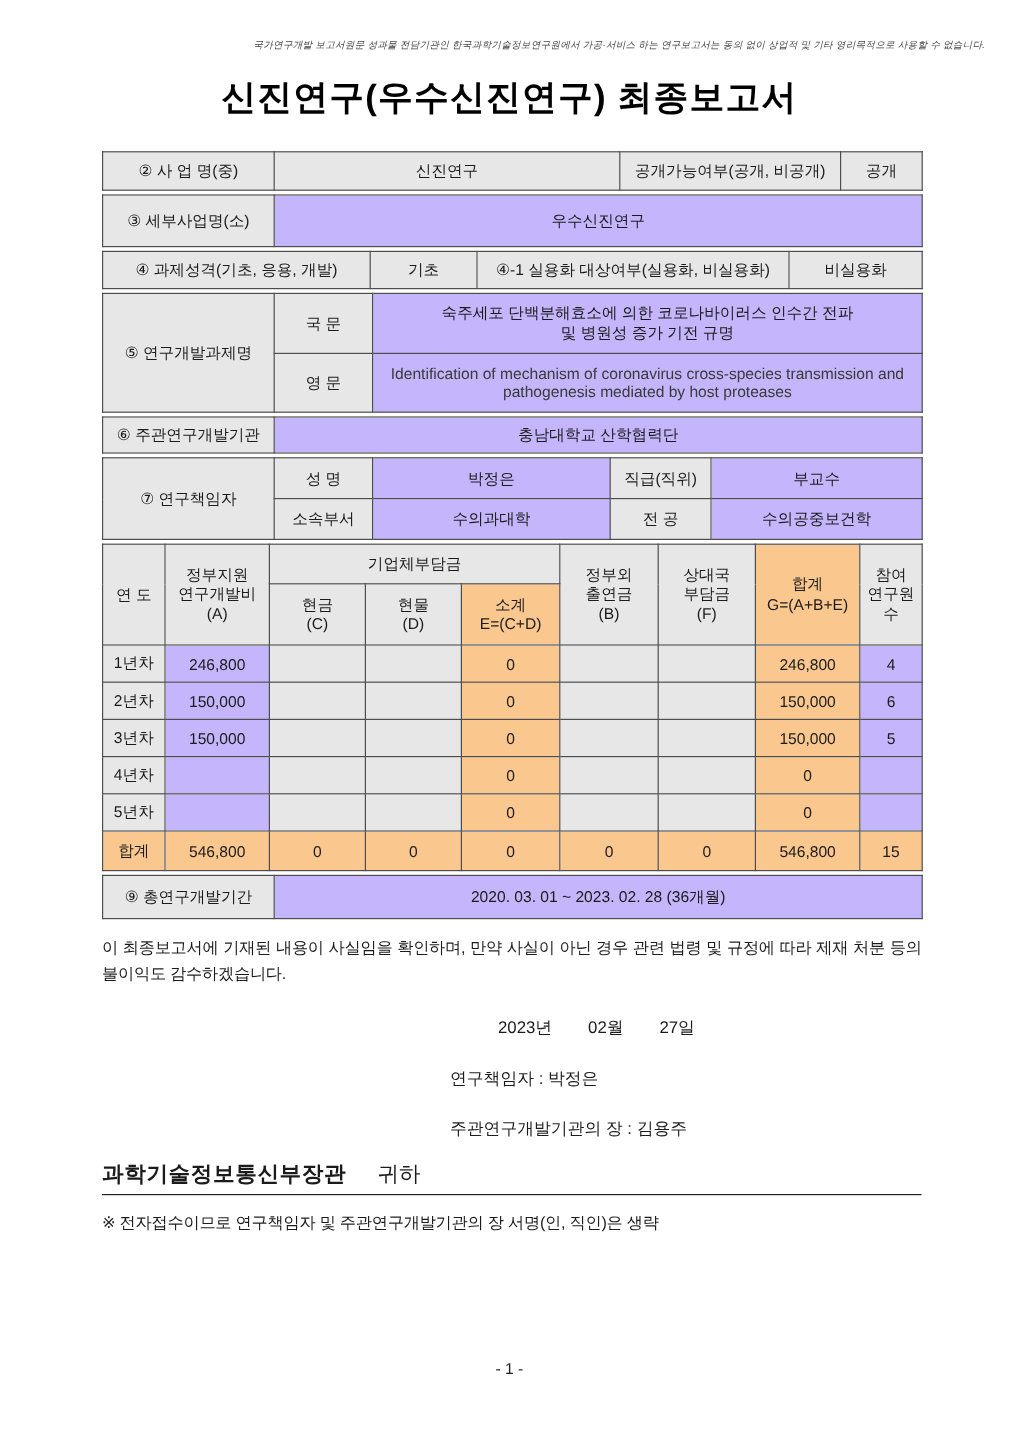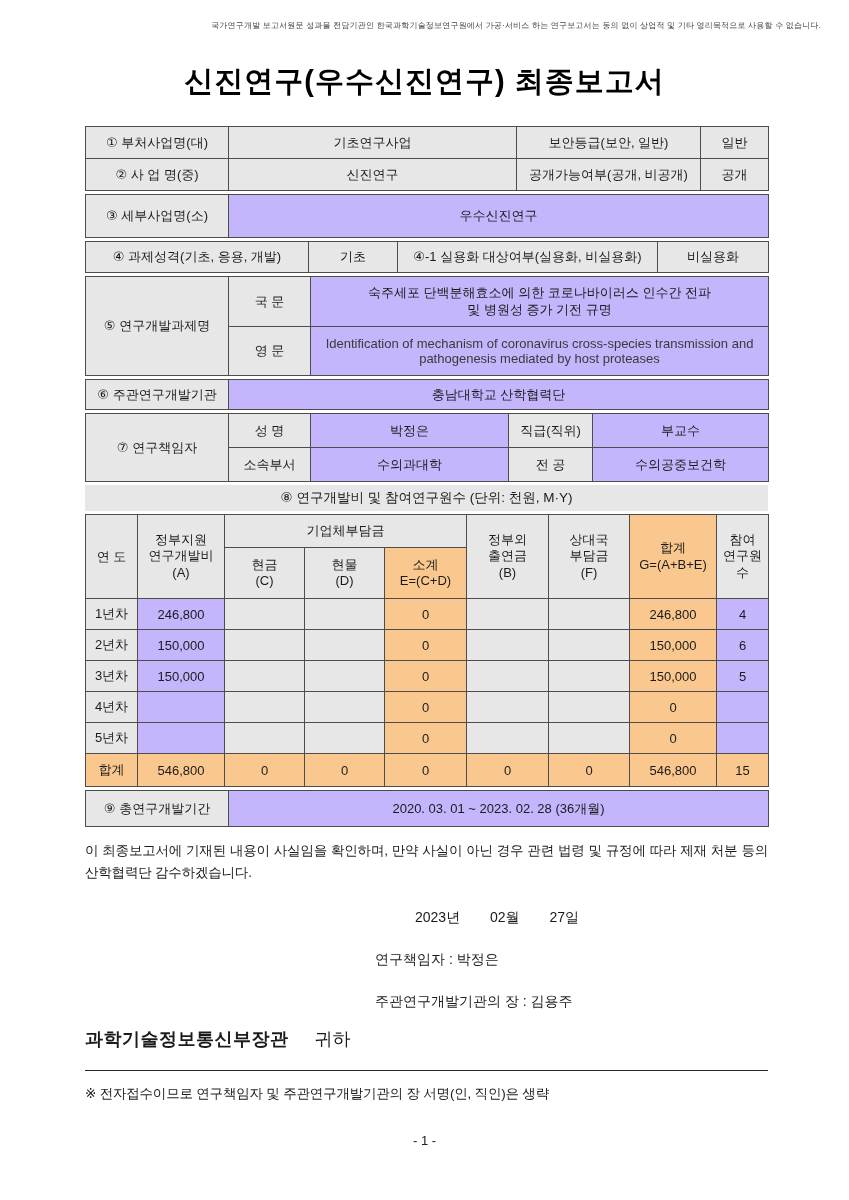--- a/index.html
+++ b/index.html
@@ -10,25 +10,26 @@
   }
   .page {
     position: relative;
     width: 849px;
     height: 1200px;
     background: #ffffff;
     overflow: hidden;
   }
   .disclaimer {
     position: absolute;
-    top: 20px;
+    top: 32px;
     right: 28px;
     font-size: 8px;
     color: #444;
     letter-spacing: 0.2px;
+    font-style: italic;
   }
   .title {
     margin: 62px 0 24px 0;
     text-align: center;
     font-size: 29px;
     font-weight: bold;
     letter-spacing: 1px;
     color: #000;
   }
   .content {
@@ -78,21 +79,21 @@
   }
   .sig-block { margin-top: 26px; padding-left: 290px; font-size: 14px; }
   .date-line { padding-left: 40px; }
   .date-line span { display: inline-block; }
   .date-month, .date-day { margin-left: 26px; }
   .pi-line { margin-top: 24px; }
   .head-line { margin-top: 24px; }
   .minister-row {
     margin-top: 16px;
     border-bottom: 1.5px solid #222;
-    padding-bottom: 19px;
+    padding-bottom: 5px;
     display: flex;
     align-items: flex-end;
   }
   .minister-name { font-size: 18px; font-weight: bold; letter-spacing: 0.5px; }
   .minister-suffix { font-size: 18px; margin-left: 26px; }
   .note-line { margin-top: 14px; font-size: 13.5px; letter-spacing: -0.2px; }
   .page-number {
     position: absolute;
     bottom: 52px;
     left: 0;
@@ -114,26 +115,20 @@
   <div class="content">
 
     <table class="sec">
       <colgroup>
           <col style="width:143px">
           <col style="width:288px">
           <col style="width:184px">
           <col style="width:68px">
         </colgroup>
       <tbody>
-          <tr style="height:32px">
-        <td class="g lbl">① 부처사업명(대)</td>
-        <td class="g">기초연구사업</td>
-        <td class="g">보안등급(보안, 일반)</td>
-        <td class="g">일반</td>
-      </tr>
       <tr style="height:32px">
         <td class="g lbl">② 사 업 명(중)</td>
         <td class="g">신진연구</td>
         <td class="g thick" style="padding:2px 1px">공개가능여부(공개, 비공개)</td>
         <td class="g">공개</td>
       </tr>
     </tbody>
       </table>
 
     <table class="sec">
@@ -217,21 +212,20 @@
       </tr>
       <tr style="height:34px">
         <td class="g">소속부서</td>
         <td class="w">수의과대학</td>
         <td class="g">전 공</td>
         <td class="w">수의공중보건학</td>
       </tr>
     </tbody>
       </table>
 
-    <div class="band">⑧ 연구개발비 및 참여연구원수 (단위: 천원, M·Y)</div>
 
     <table class="sec budget">
       <colgroup>
         <col style="width:52px">
           <col style="width:87px">
           <col style="width:80px">
           <col style="width:80px">
         <col style="width:82px">
           <col style="width:82px">
           <col style="width:81px">
@@ -340,21 +334,21 @@
           <col style="width:540px">
         </colgroup>
       <tbody>
           <tr style="height:36px">
         <td class="g lbl">⑨ 총연구개발기간</td>
         <td class="w">2020. 03. 01 ~ 2023. 02. 28 (36개월)</td>
       </tr>
     </tbody>
       </table>
 
-    <p class="statement">이 최종보고서에 기재된 내용이 사실임을 확인하며, 만약 사실이 아닌 경우 관련 법령 및 규정에 따라 제재 처분 등의 산학협력단 감수하겠습니다.</p>
+    <p class="statement">이 최종보고서에 기재된 내용이 사실임을 확인하며, 만약 사실이 아닌 경우 관련 법령 및 규정에 따라 제재 처분 등의 불이익도 감수하겠습니다.</p>
 
     <div class="sig-block">
       <div class="date-line">
         <span class="date-year">2023년</span>
         <span class="date-month">02월</span>
         <span class="date-day">27일</span>
       </div>
       <div class="pi-line">연구책임자 : 박정은</div>
       <div class="head-line">주관연구개발기관의 장 : 김용주</div>
     </div>

